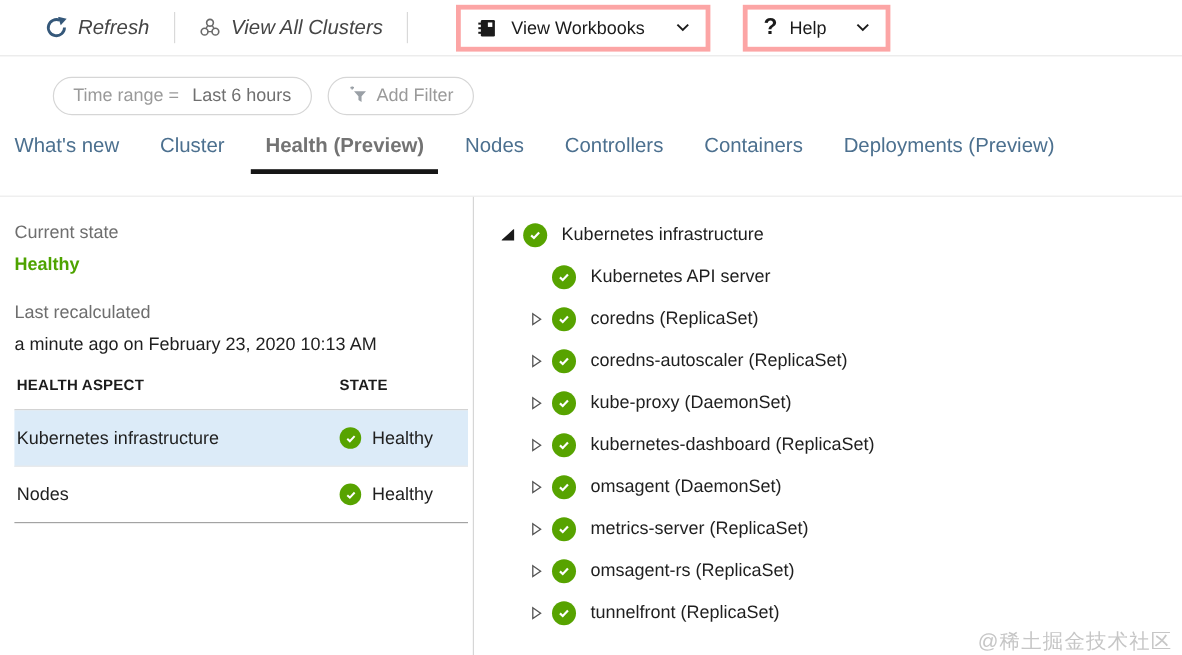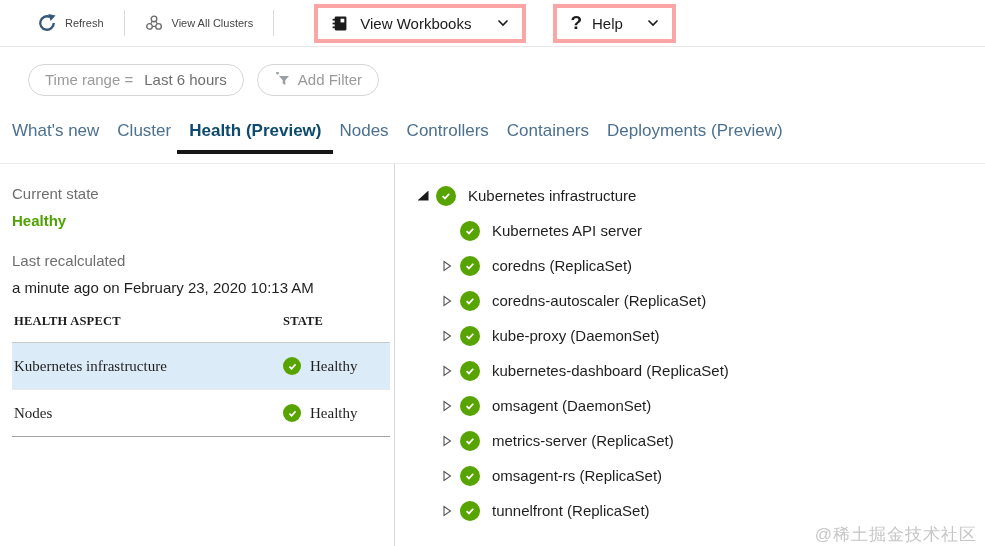--- a/index.html
+++ b/index.html
@@ -1,52 +1,52 @@
 <!DOCTYPE html>
 <html><head>
 <meta charset="utf-8">
 <style>
   html,body{margin:0;padding:0;background:#fff;}
   .app{position:relative;width:985px;height:546px;overflow:hidden;background:#fff;
        font-family:"Liberation Sans","DejaVu Sans",sans-serif;color:#1f1f1f;}
 
   
   .toolbar{display:flex;align-items:center;height:47px;border-bottom:1px solid #e8e8e8;padding-left:38px;box-sizing:border-box;}
-  .tb-btn{display:flex;align-items:center;gap:9px;font-size:11px;color:#454545;cursor:pointer;white-space:nowrap;}
+  .tb-btn{display:flex;align-items:center;gap:9px;font-size:17px;color:#454545;cursor:pointer;white-space:nowrap;font-style:italic;}
   .tb-sep{width:1px;height:26px;background:#d9d9d9;margin:0 20px;}
   .tb-box{display:flex;align-items:center;gap:12px;border:4px solid #fca5a5;height:31px;padding:0 13px;
           font-size:15px;color:#1b1b1b;cursor:pointer;white-space:nowrap;}
   .tb-box.workbooks{margin-left:20px;}
   .tb-box.help{margin-left:27px;gap:10px;}
   .qmark{font-size:19px;font-weight:bold;color:#1b1b1b;}
   .chev{margin-left:14px;display:inline-flex;}
 
   
-  .filter-row{display:flex;align-items:center;height:65px;padding-left:28px;gap:13px;}
+  .filter-row{display:flex;align-items:center;height:65px;padding-left:44px;gap:13px;}
   .pill{display:flex;align-items:center;gap:7px;border:1px solid #d6d6d6;border-radius:16px;height:30px;
         padding:0 16px;font-size:15px;color:#9a9a9a;cursor:pointer;white-space:nowrap;background:#fff;}
   .pill .bold{font-weight:normal;color:#6f6f6f;margin-left:4px;}
 
   
-  .tabs{display:flex;align-items:center;height:52px;padding-left:10px;gap:14px;border-bottom:1px solid #ececec;box-sizing:border-box;}
+  .tabs{display:flex;align-items:flex-start;height:52px;padding-left:10px;gap:30px;border-bottom:1px solid #ececec;box-sizing:border-box;}
   .tab{font-size:17px;color:#4c708f;padding:0 2px 13px;cursor:pointer;white-space:nowrap;}
-  .tab.active{color:#0c4a6e;font-weight:bold;border-bottom:4px solid #161616;padding:0 12px 9px;margin:0 -10px;}
+  .tab.active{color:#737373;font-weight:bold;border-bottom:4px solid #161616;padding:0 12px 9px;margin:0 -10px;}
 
   
   .content{display:flex;height:382px;}
   .left-pane{width:394px;box-sizing:border-box;padding:16px 0 0 12px;flex:none;}
   .right-pane{flex:1;border-left:1px solid #d6d6d6;padding-top:12px;box-sizing:border-box;}
 
   .info-block{margin-bottom:13px;}
   .info-label{font-size:15px;color:#6e6e6e;line-height:27px;}
   .info-value{font-size:15px;color:#1f1f1f;line-height:27px;}
   .info-value.healthy{color:#4ea300;font-weight:bold;}
 
   
-  .htable{width:378px;margin-top:12px;font-family:Liberation Serif, serif;}
+  .htable{width:378px;margin-top:12px;}
   .htable-head{display:flex;font-size:12.5px;font-weight:bold;color:#1c1c1c;padding:0 0 13px 2px;
                border-bottom:1px solid #c9c9c9;letter-spacing:.2px;}
   .col-aspect{width:269px;flex:none;}
   .col-state{flex:1;display:flex;align-items:center;gap:9px;}
   .htable-row{display:flex;align-items:center;height:46px;font-size:15px;padding-left:2px;
               border-bottom:1px solid #e9e9e9;cursor:pointer;}
   .htable-row.selected{background:#dcebf8;}
   .htable-row:last-child{border-bottom:1px solid #a3a3a3;}
 
   

